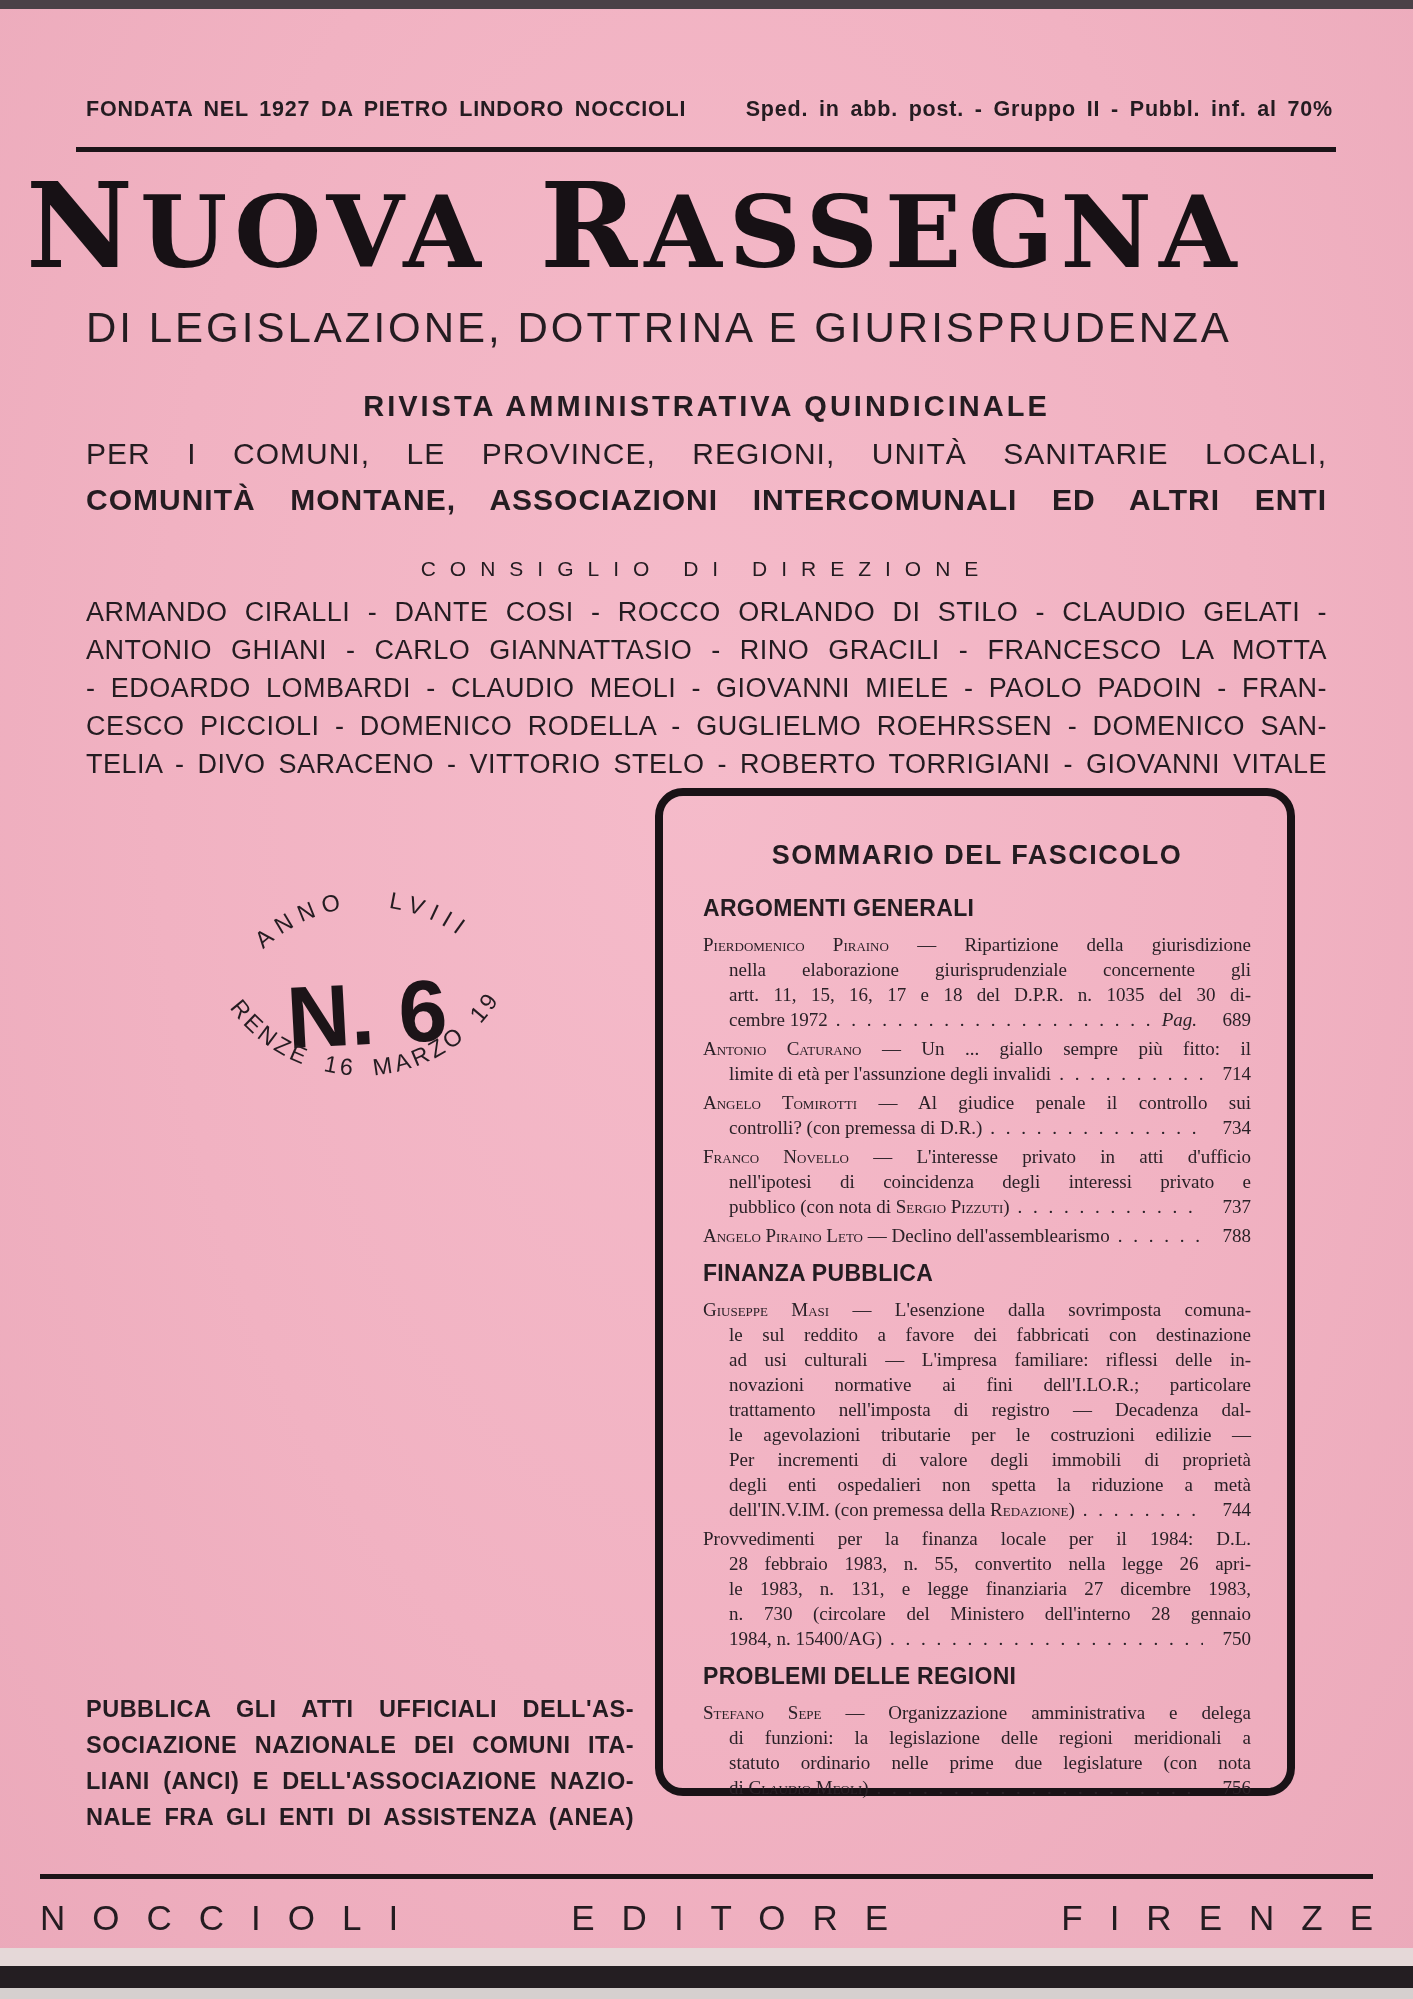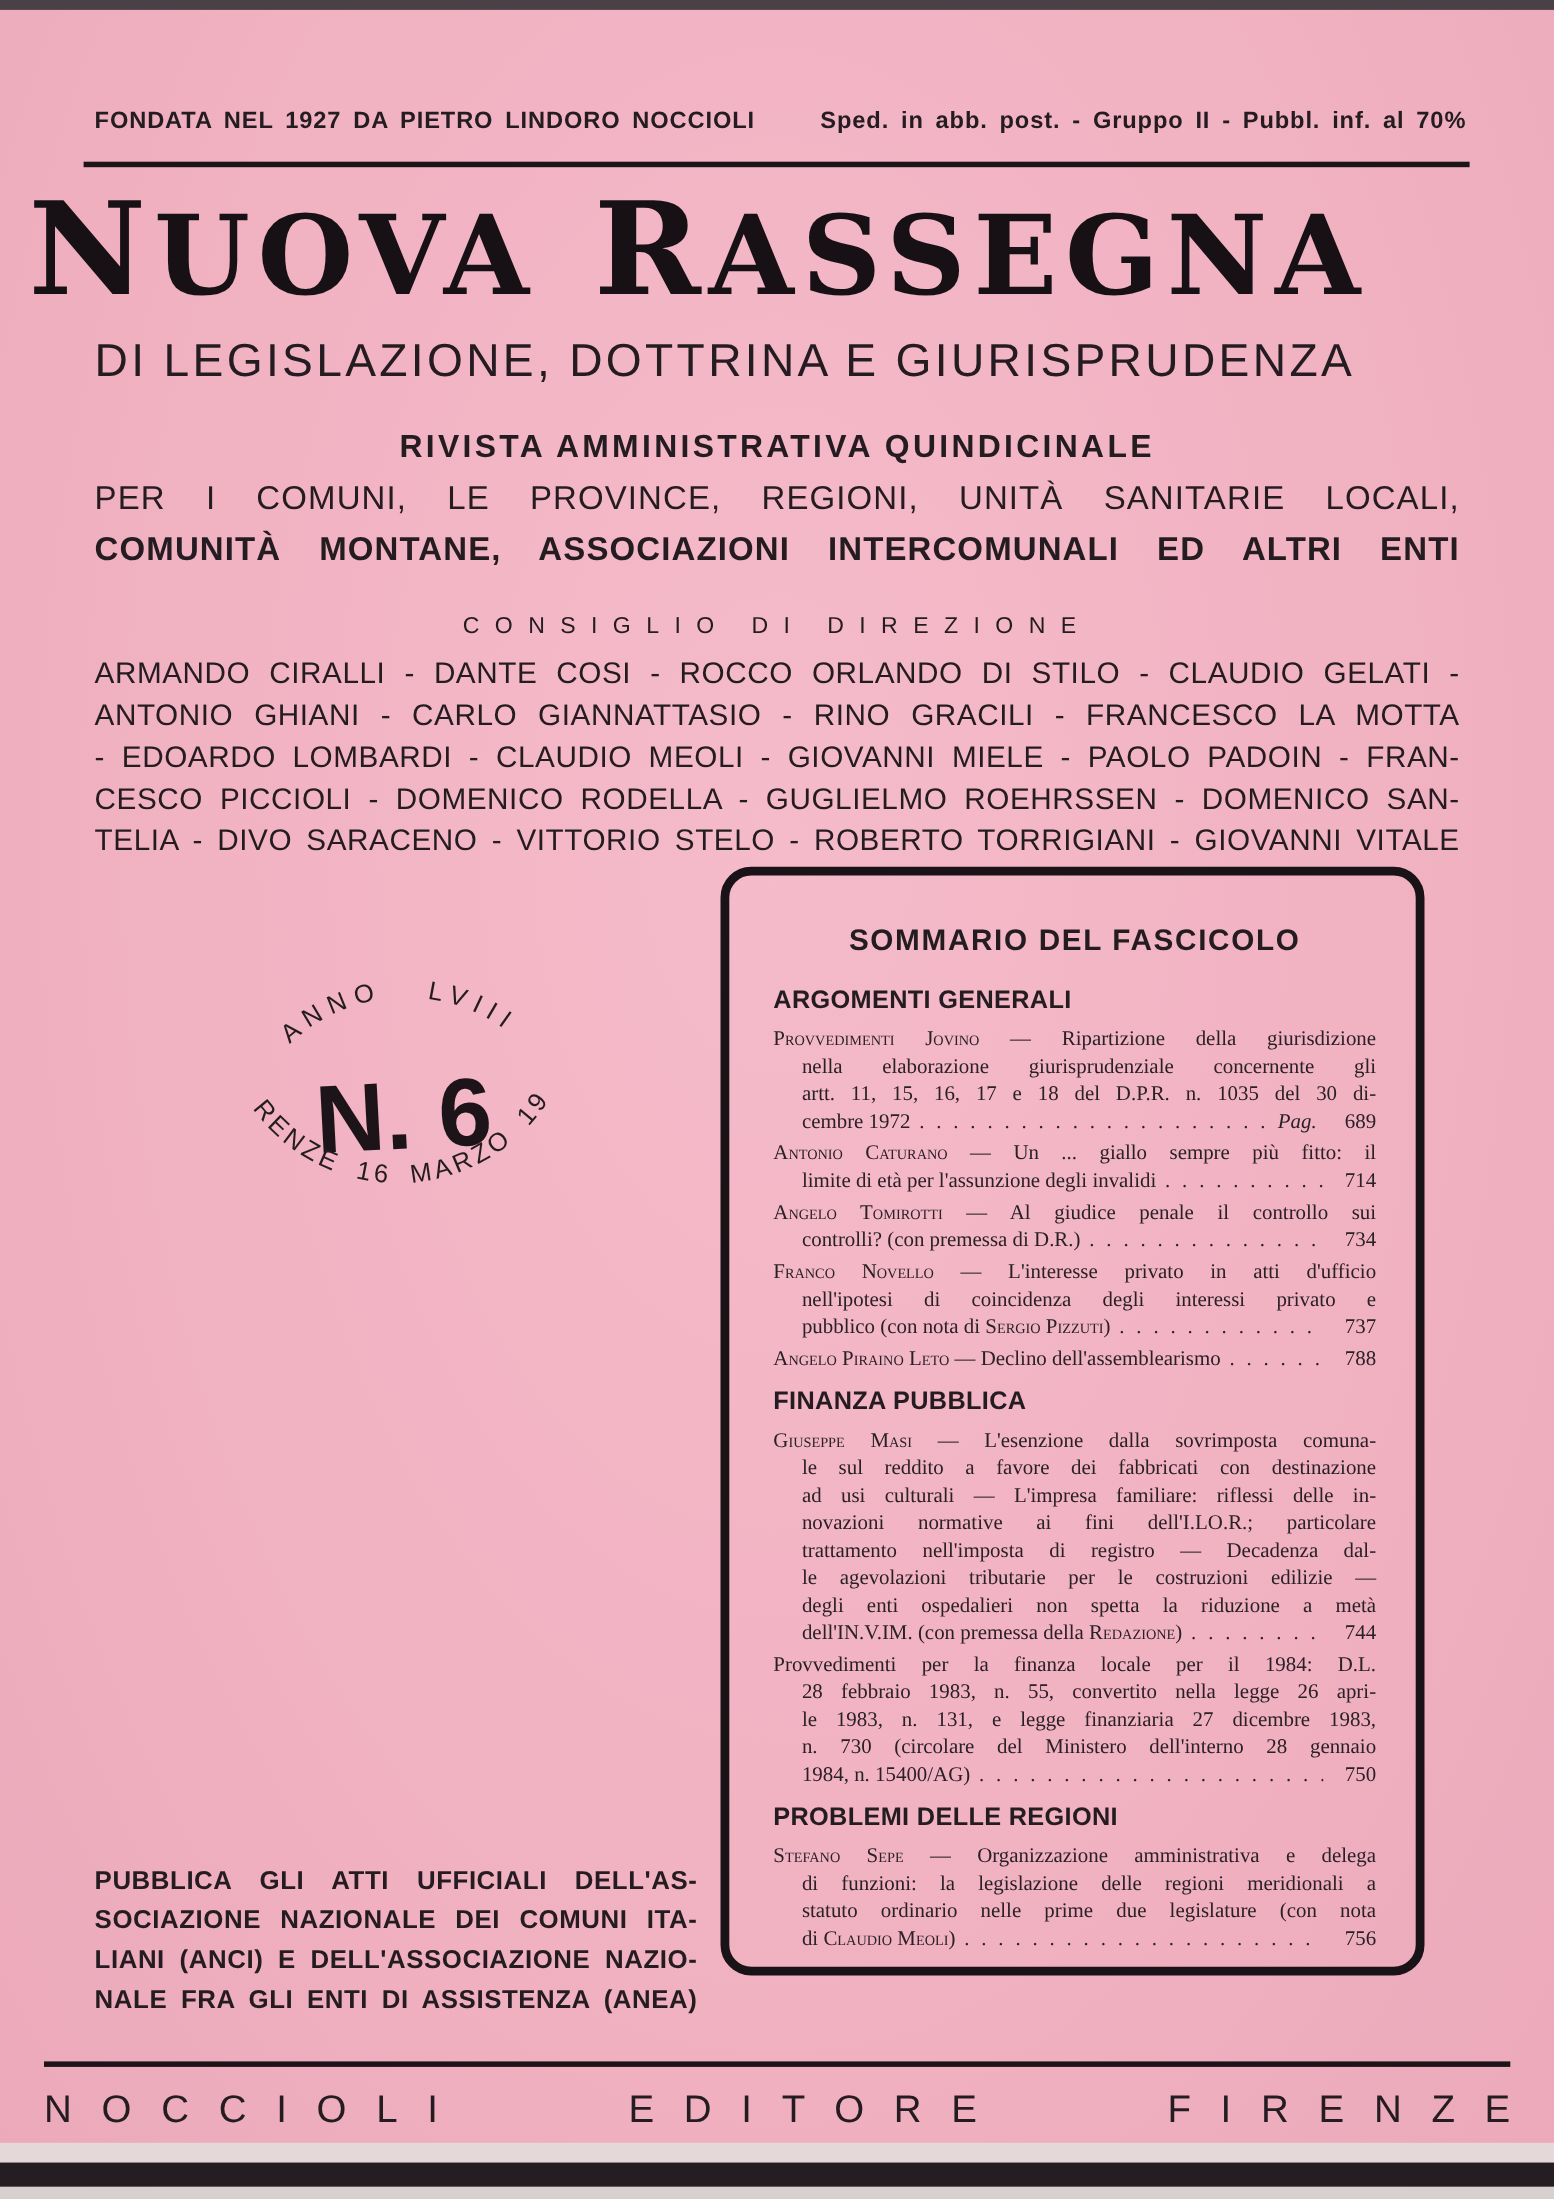--- a/index.html
+++ b/index.html
@@ -110,21 +110,21 @@
     <text class="st-arc2">
       <textPath href="#arcBot" startOffset="50%" text-anchor="middle">FIRENZE 16 MARZO 1984</textPath>
     </text>
   </svg>
 
   <div class="toc-box">
     <div class="toc-title">SOMMARIO DEL FASCICOLO</div>
     <div>
         <div class="toc-sec-head">ARGOMENTI GENERALI</div>
         <div class="toc-entry">
-          <div class="toc-line fill"><span class="sc au">Provvedimenti Jovino</span> — Ripartizione della giurisdizione</div>
+          <div class="toc-line fill"><span class="sc au">Pierdomenico Piraino</span> — Ripartizione della giurisdizione</div>
           <div class="toc-line cont fill">nella elaborazione giurisprudenziale concernente gli</div>
           <div class="toc-line cont fill">artt. 11, 15, 16, 17 e 18 del D.P.R. n. 1035 del 30 di-</div>
           <div class="toc-line cont last">
             <span class="lt">cembre 1972</span>
             <span class="dots"></span>
             <span class="pag">Pag.</span>
             <span class="pg">689</span>
           </div>
         </div>
         <div class="toc-entry">
@@ -160,20 +160,21 @@
           </div>
         </div>
         <div class="toc-sec-head">FINANZA PUBBLICA</div>
         <div class="toc-entry">
           <div class="toc-line fill"><span class="sc au">Giuseppe Masi</span> — L'esenzione dalla sovrimposta comuna-</div>
           <div class="toc-line cont fill">le sul reddito a favore dei fabbricati con destinazione</div>
           <div class="toc-line cont fill">ad usi culturali — L'impresa familiare: riflessi delle in-</div>
           <div class="toc-line cont fill">novazioni normative ai fini dell'I.LO.R.; particolare</div>
           <div class="toc-line cont fill">trattamento nell'imposta di registro — Decadenza dal-</div>
           <div class="toc-line cont fill">le agevolazioni tributarie per le costruzioni edilizie —</div>
+          <div class="toc-line cont fill">Per incrementi di valore degli immobili di proprietà</div>
           <div class="toc-line cont fill">degli enti ospedalieri non spetta la riduzione a metà</div>
           <div class="toc-line cont last">
             <span class="lt">dell'IN.V.IM. (con premessa della <span class="sc">Redazione</span>)</span>
             <span class="dots"></span>
             <span class="pg">744</span>
           </div>
         </div>
         <div class="toc-entry">
           <div class="toc-line fill">Provvedimenti per la finanza locale per il 1984: D.L.</div>
           <div class="toc-line cont fill">28 febbraio 1983, n. 55, convertito nella legge 26 apri-</div>

